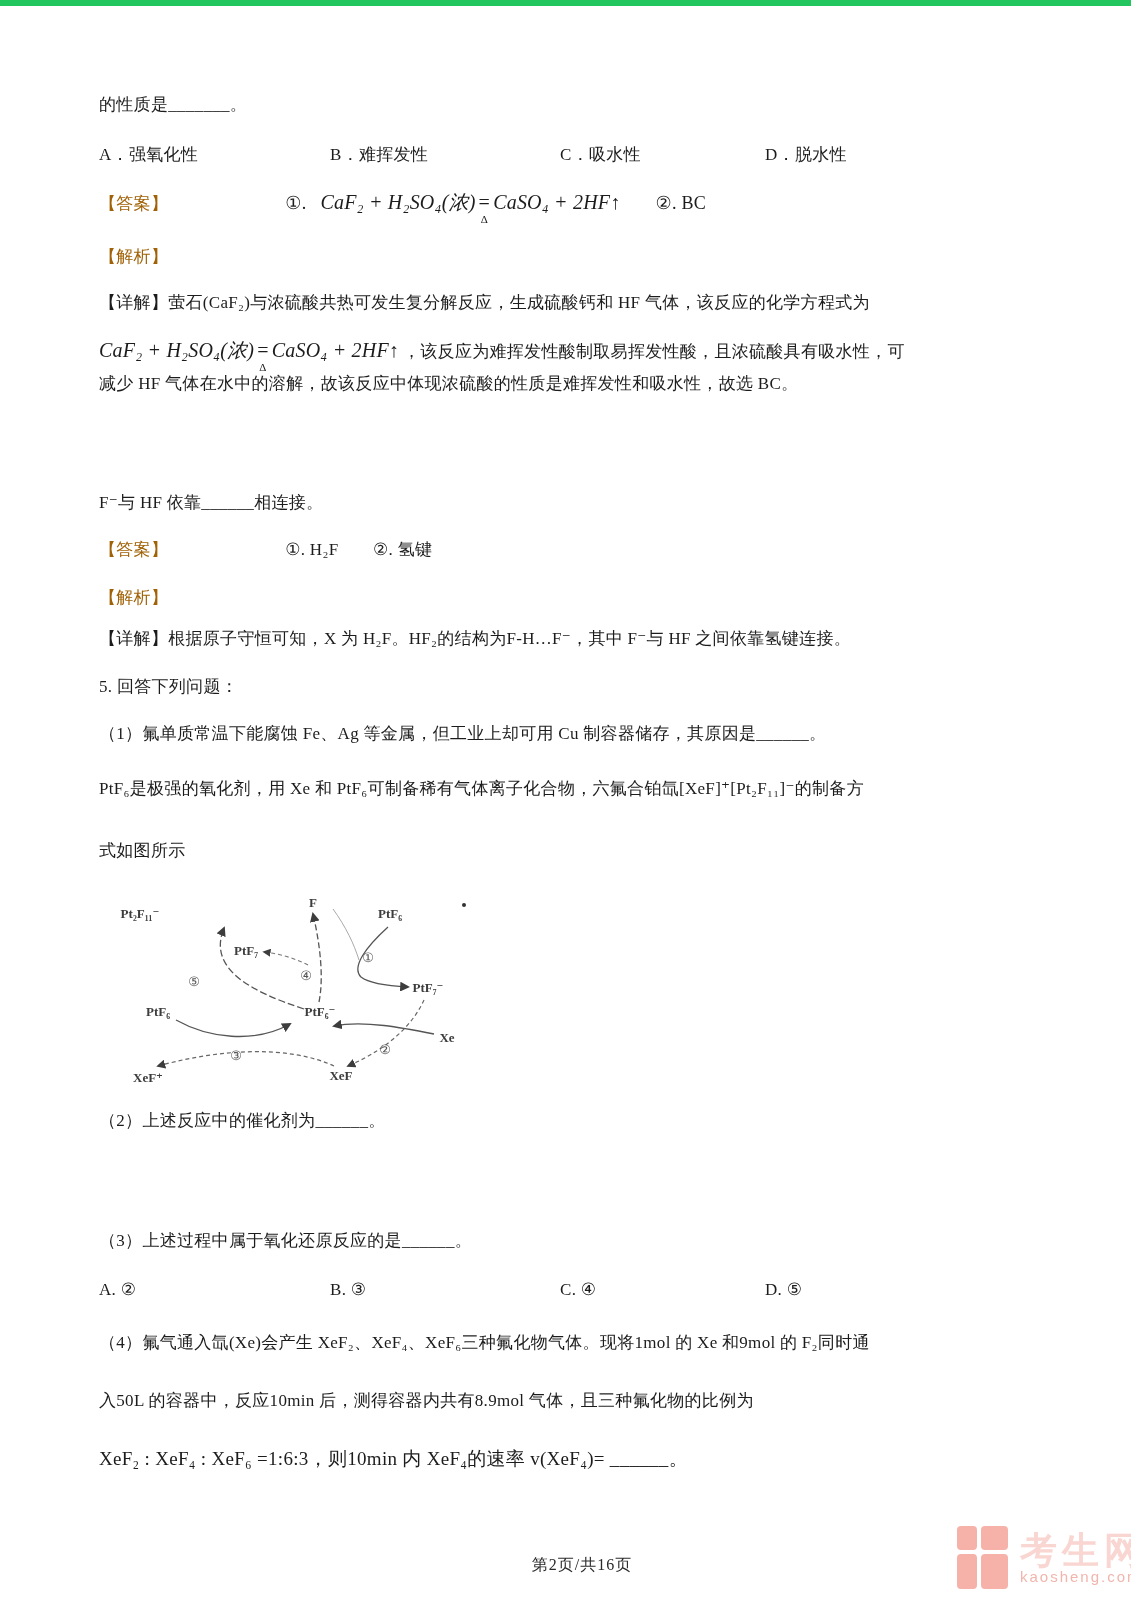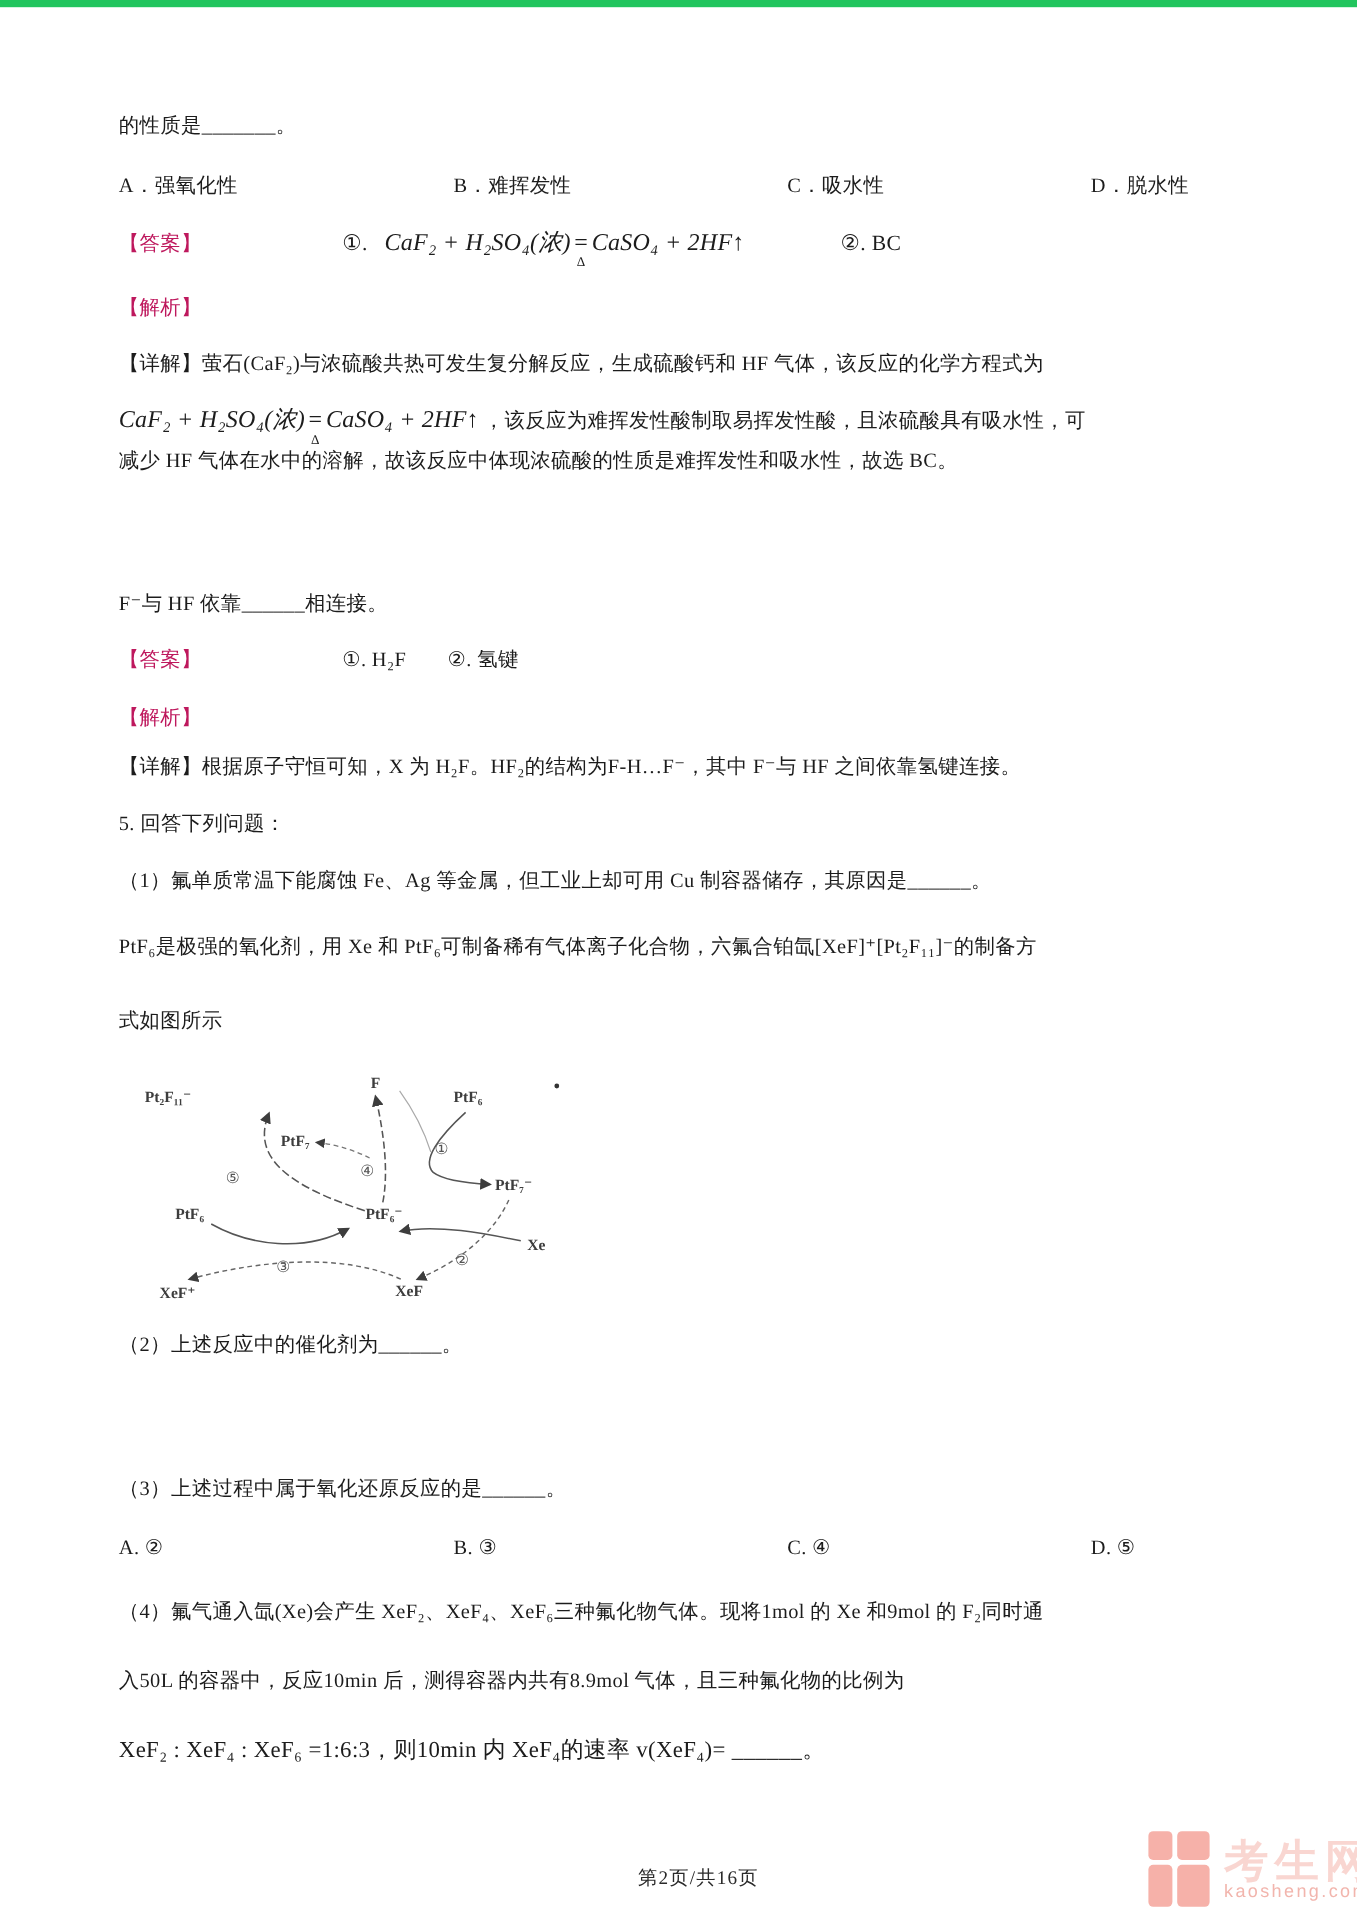--- a/index.html
+++ b/index.html
@@ -6,31 +6,31 @@
   .page{
     position:relative;width:1131px;height:1600px;margin:0 auto;
     background:#ffffff;overflow:hidden;
     font-family:"Liberation Serif","DejaVu Serif",serif;
     color:#1c1c1c;border-top:6px solid #22c55e;padding-left:33px;
   }
   .line{
     position:absolute;left:99px;font-size:17px;letter-spacing:.3px;
     white-space:nowrap;line-height:1.35;
   }
-  .blue{color:#be185d;}
-  .opt-row{display:grid;grid-template-columns:231px 230px 205px auto;width:932px;gap:48px;}
+  .blue{color:#a16207;}
+  .opt-row{display:grid;grid-template-columns:231px 230px 205px auto;width:932px;}
   .opt-row span{white-space:nowrap;}
   
   .eq{display:inline-flex;align-items:baseline;font-size:20px;}
   .eq .part{font-style:italic;letter-spacing:.2px;}
   .eq .sign{display:inline-flex;flex-direction:column;align-items:center;margin:0 3px;}
   .eq .sign .delta{font-size:11px;line-height:9px;margin-top:-1px;}
   .ans-row{display:flex;align-items:baseline;}
   .ans-row .no1{margin-left:117px;margin-right:14px;font-size:18px;}
-  .ans-row .part2{margin-left:80px;font-size:18px;}
+  .ans-row .part2{margin-left:35px;font-size:18px;}
   .eq-line{display:flex;align-items:baseline;}
   .eq-line .suffix{margin-left:4px;}
   
   .diagram{position:absolute;left:96px;top:866px;width:380px;height:220px;}
   .diagram text{font-family:"Liberation Serif","DejaVu Serif",serif;font-size:13px;font-weight:600;fill:#3d3d3d;}
   .diagram text.step{font-weight:400;fill:#555;}
   
   .footer{position:absolute;top:1549px;left:0;width:100%;text-align:center;
     font-size:16px;color:#2a2a2a;letter-spacing:1px;}
   

